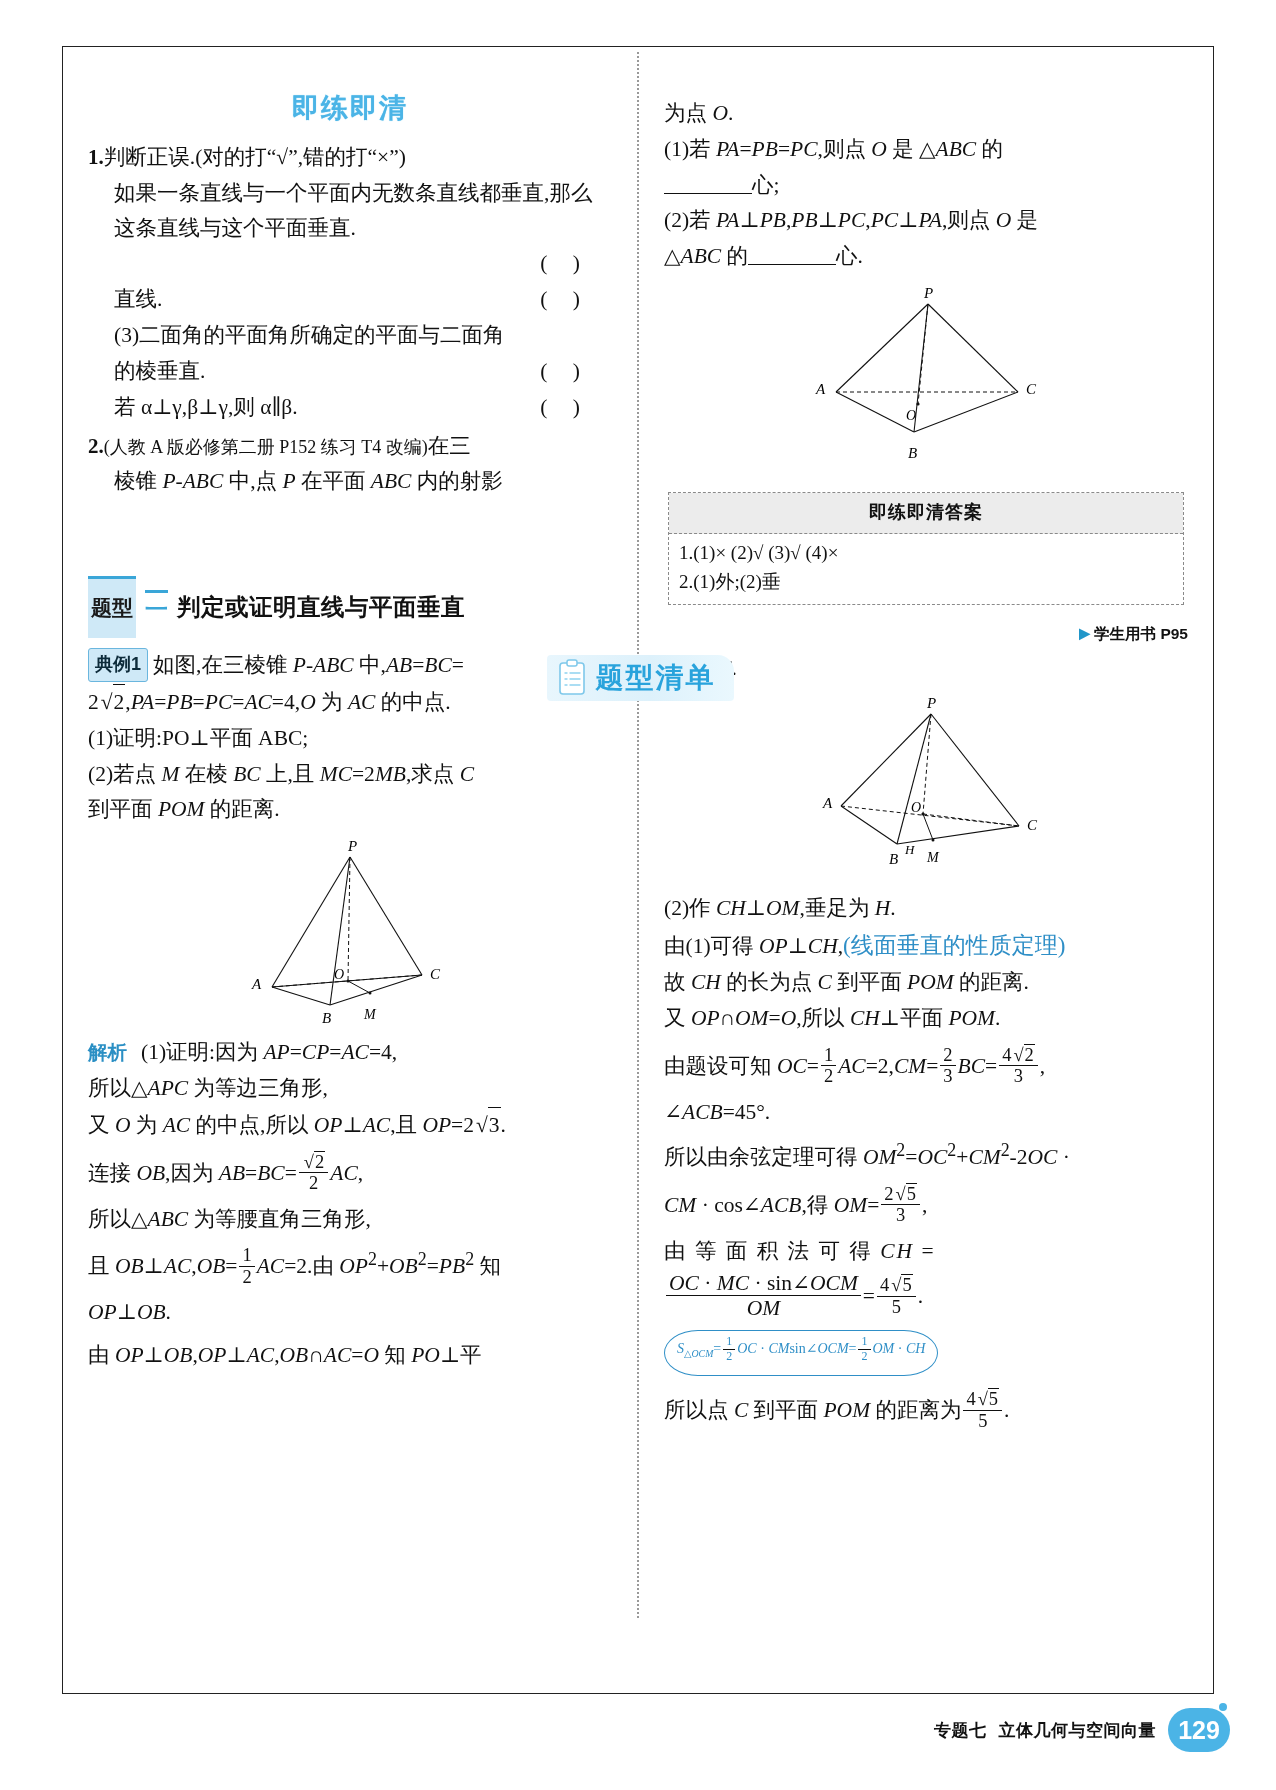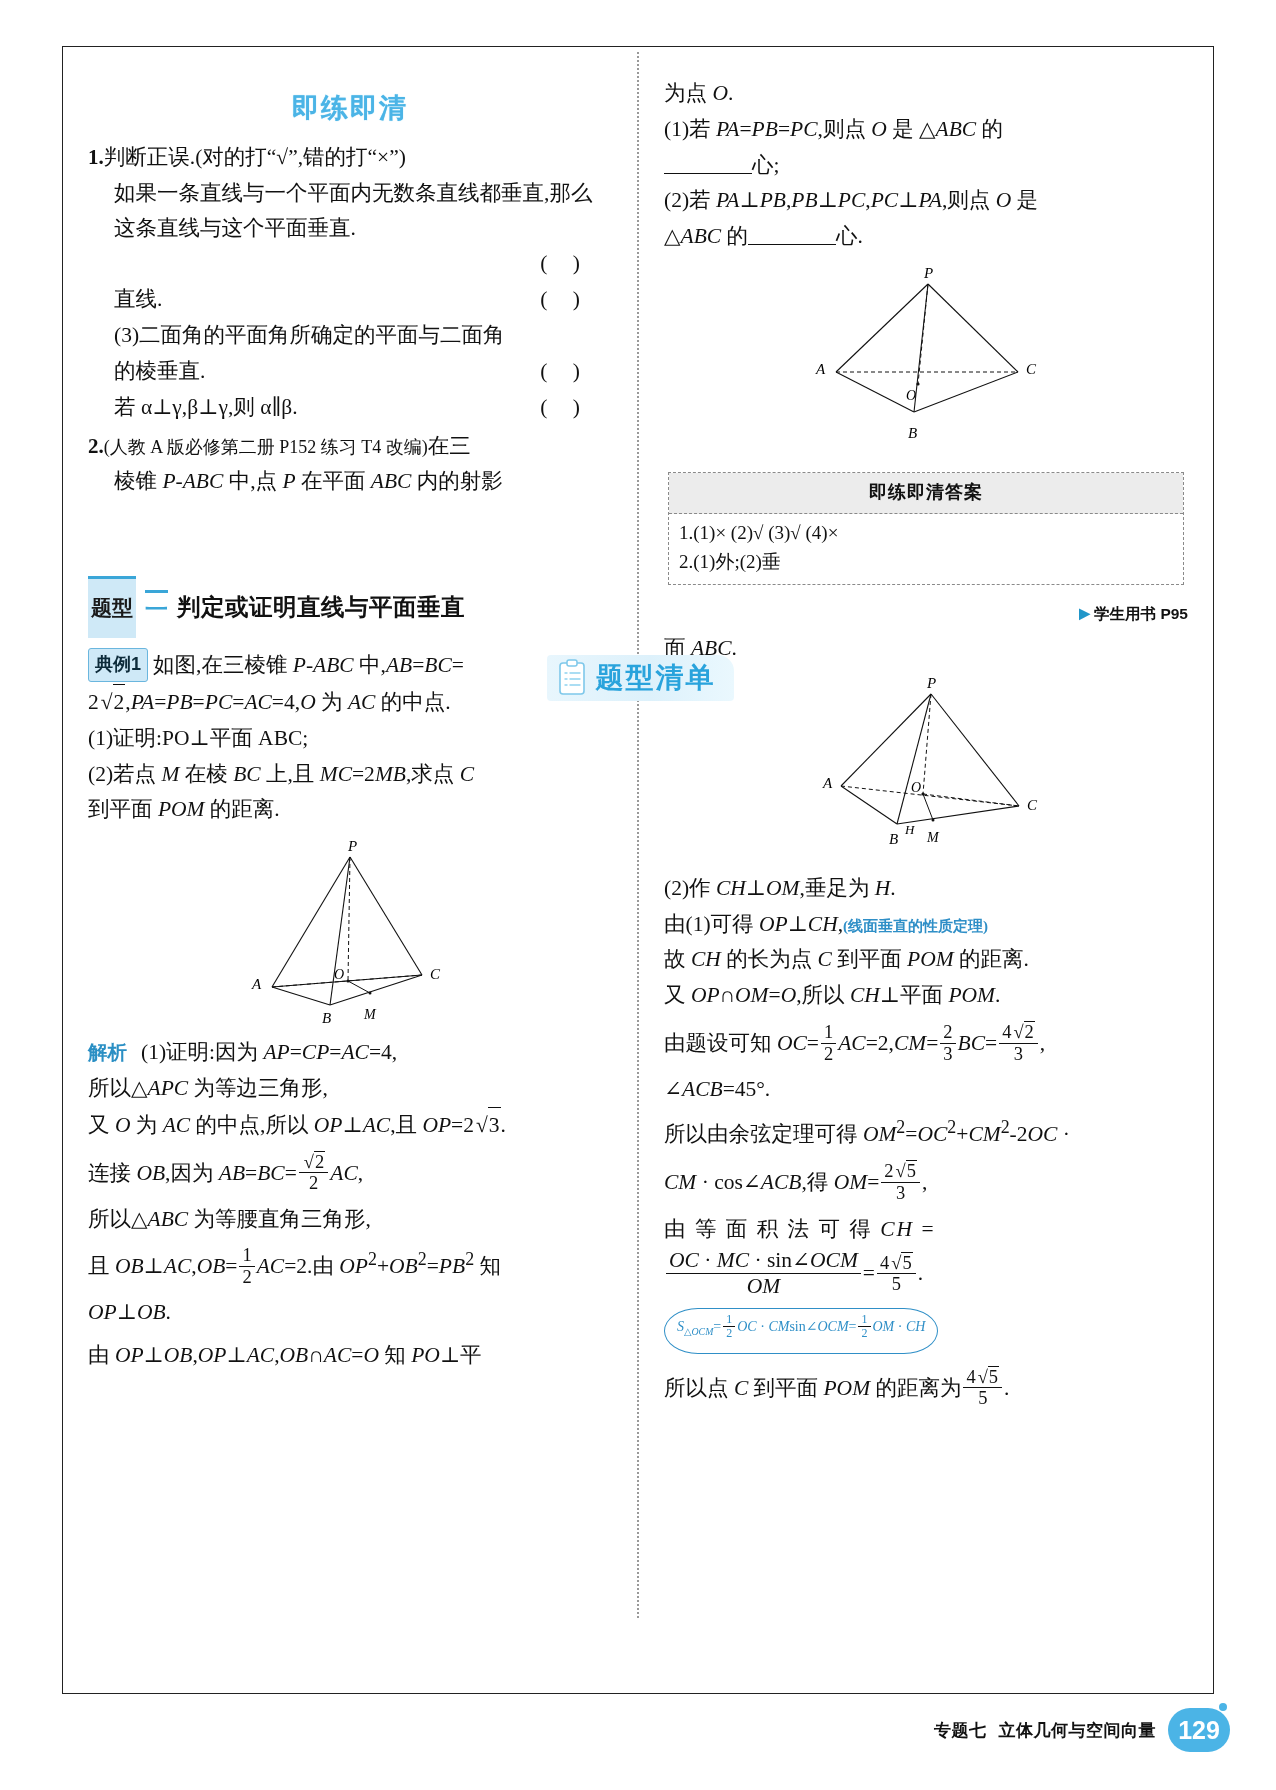--- a/index.html
+++ b/index.html
@@ -251,21 +251,21 @@
     font-size: 25px;
     position:relative;
   }
   .pagenum::after{
     content:"";
     position:absolute;
     right: 3px; top: -5px;
     width:8px; height:8px; border-radius:50%;
     background:#4BB4E6;
   }
-  .right-col-body { font-size:21.5px; line-height:1.62; }
+  .right-col-body { font-size:21.5px; line-height:1.62;margin-top:20px; }
 </style>
 </head>
 <body>
 
 <div class="page">
   <div class="frame"></div>
   <div class="divider"></div>
 
   <div class="cols">
 
@@ -447,21 +447,21 @@
           <text x="88" y="170" font-size="15" font-style="italic" font-family="Liberation Serif, serif">B</text>
           <circle cx="132" cy="146" r="1.5" fill="#111"></circle>
           <text x="126" y="168" font-size="14" font-style="italic" font-family="Liberation Serif, serif">M</text>
           <text x="104" y="160" font-size="13" font-style="italic" font-family="Liberation Serif, serif">H</text>
           <line x1="122" y1="120" x2="132" y2="146" stroke="#111" stroke-width="1"></line>
         </svg>
       </div>
 
       <div class="qa-line">(2)作 <i>CH</i>⊥<i>OM</i>,垂足为 <i>H</i>.</div>
       <div class="qa-line">
-        <span>由(1)可得 <i>OP</i>⊥<i>CH</i>,</span><span class="blue-note" style="font-size:15px;font-weight:bold;">(线面垂直的性质定理)</span>
+        <span>由(1)可得 <i>OP</i>⊥<i>CH</i>,</span><span class="blue-note" style="font-size:23px;">(线面垂直的性质定理)</span>
       </div>
       <div class="qa-line">故 <i>CH</i> 的长为点 <i>C</i> 到平面 <i>POM</i> 的距离.</div>
       <div class="qa-line">又 <i>OP</i>∩<i>OM</i>=<i>O</i>,所以 <i>CH</i>⊥平面 <i>POM</i>.</div>
       <div class="qa-line" style="margin-top:8px;">
         由题设可知 <i>OC</i>=<span class="frac"><span class="n">1</span><span class="d">2</span></span><i>AC</i>=2,<i>CM</i>=<span class="frac"><span class="n">2</span><span class="d">3</span></span><i>BC</i>=<span class="frac"><span class="n">4<span class="sqrt-w">√<span class="sqrtbar">2</span></span></span><span class="d">3</span></span>,
       </div>
       <div class="qa-line" style="margin-top:8px;">∠<i>ACB</i>=45°.</div>
       <div class="qa-line" style="margin-top:6px;">所以由余弦定理可得 <i>OM</i><sup>2</sup>=<i>OC</i><sup>2</sup>+<i>CM</i><sup>2</sup>-2<i>OC</i> ·</div>
       <div class="qa-line" style="margin-top:8px;">
         <i>CM</i> · cos∠<i>ACB</i>,得 <i>OM</i>=<span class="frac"><span class="n">2<span class="sqrt-w">√<span class="sqrtbar">5</span></span></span><span class="d">3</span></span>,

